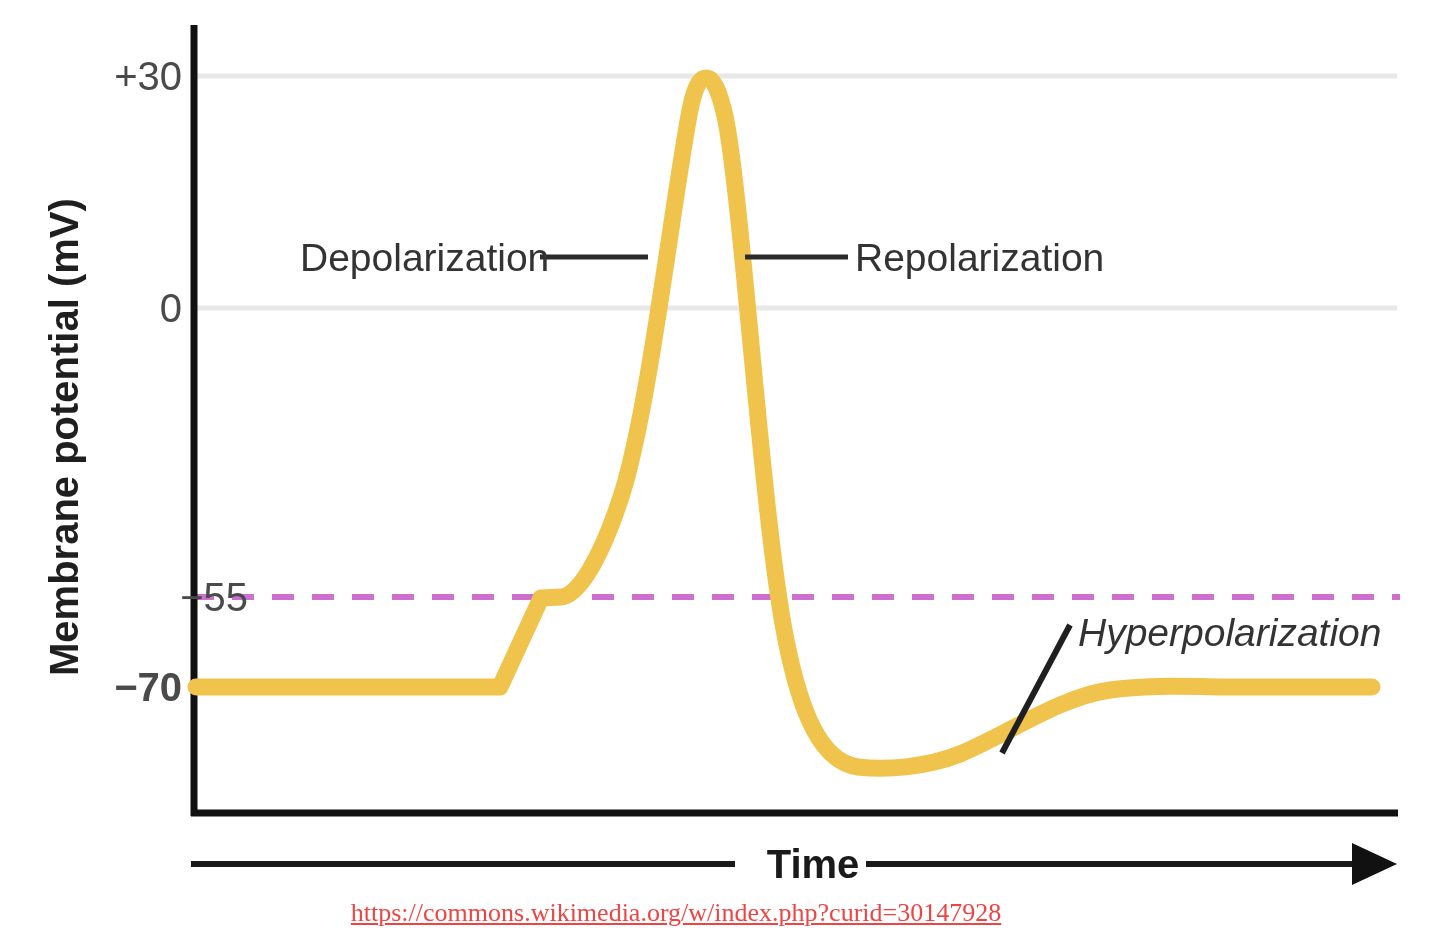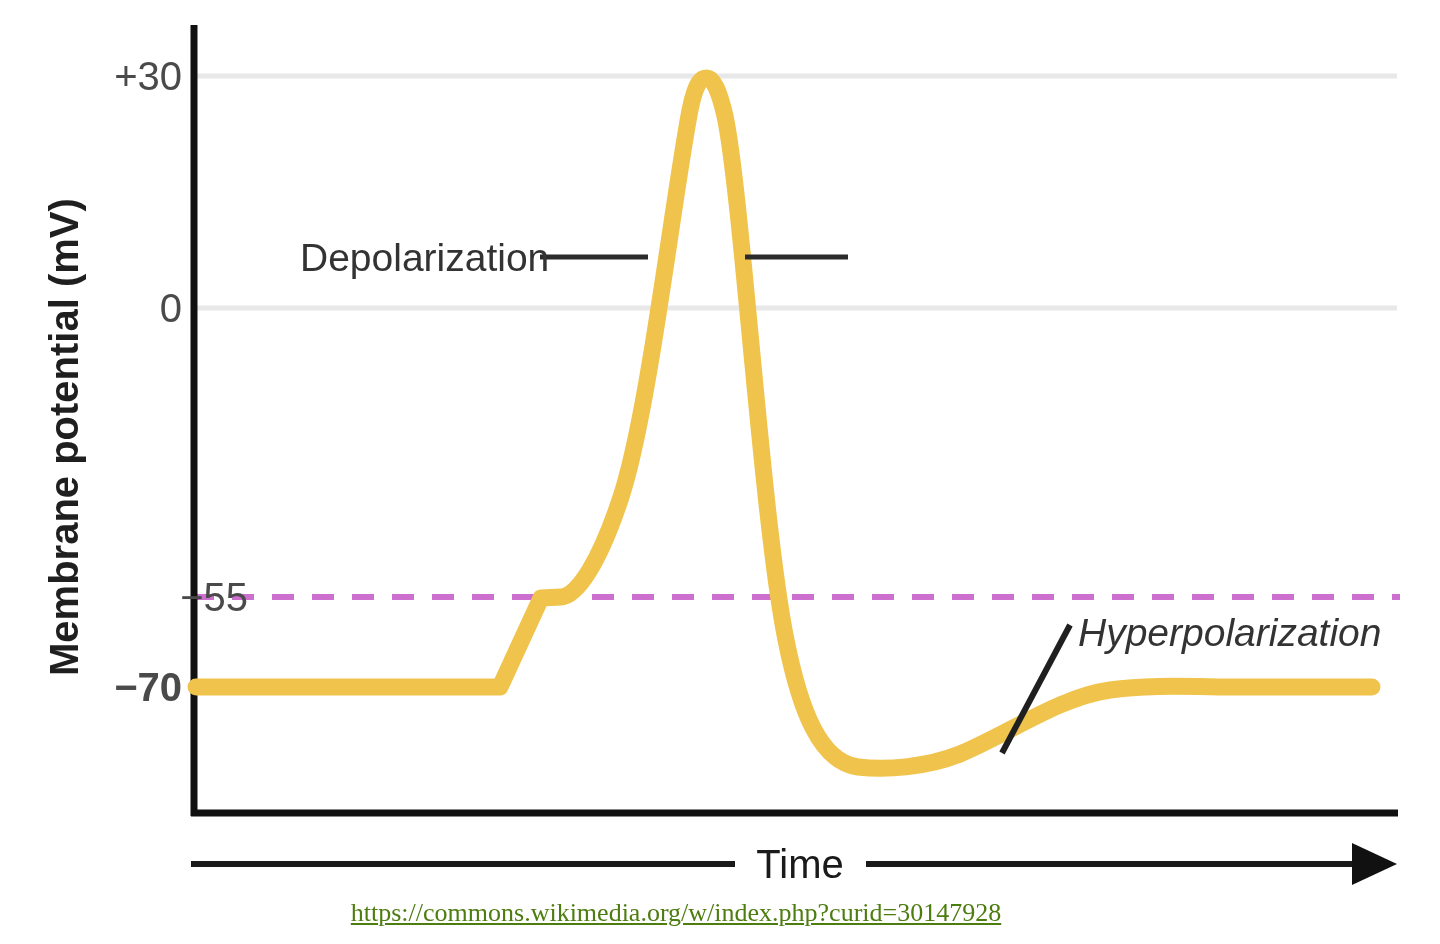--- a/index.html
+++ b/index.html
@@ -48,28 +48,29 @@
     transform-origin: 0 0;
     transform: rotate(-90deg);
   }
   .annot {
     font-size: 39px;
     color: #333333;
     transform: translateY(-50%);
   }
   .axis-title {
     font-size: 40px;
-    font-weight: normal;
+    font-weight: bold;
     color: #1a1a1a;
     transform: translate(-50%, -50%);
+    margin-left: 13px;
   }
   .caption {
     font-family: "Liberation Serif", serif;
     font-size: 26px;
-    color: #4d7c0f;
+    color: #ef4444;
     text-decoration: underline;
     transform: translate(-50%, -50%);
   }
 </style>
 </head>
 <body>
 
 <div id="figure">
 
   <svg id="plot-svg" viewBox="0 0 1440 944">
@@ -115,19 +116,20 @@
   </svg>
 
   <div class="txt ytick" style="right:1258px; top:76px;">+30</div>
   <div class="txt ytick" style="right:1258px; top:308px;">0</div>
   <div class="txt ytick" style="right:1192px; top:597px;">−55</div>
   <div class="txt ytick" style="right:1258px; top:687px;font-weight:bold;">−70</div>
 
   <div class="txt ylabel" style="left:44px; top:676px;">Membrane potential (mV)</div>
 
   <div class="txt annot" style="left:272px; top:257px;margin-left:28px;">Depolarization</div>
+  <div class="txt annot" style="left:855px; top:257px;">Repolarization</div>
   <div class="txt annot" style="left:1078px; top:632px;font-style:italic;">Hyperpolarization</div>
 
   <div class="txt axis-title" style="left:800px; top:864px;">Time</div>
 
   <div class="txt caption" style="left:676px; top:913px;">https://commons.wikimedia.org/w/index.php?curid=30147928</div>
 
 </div>
 
 </body></html>

